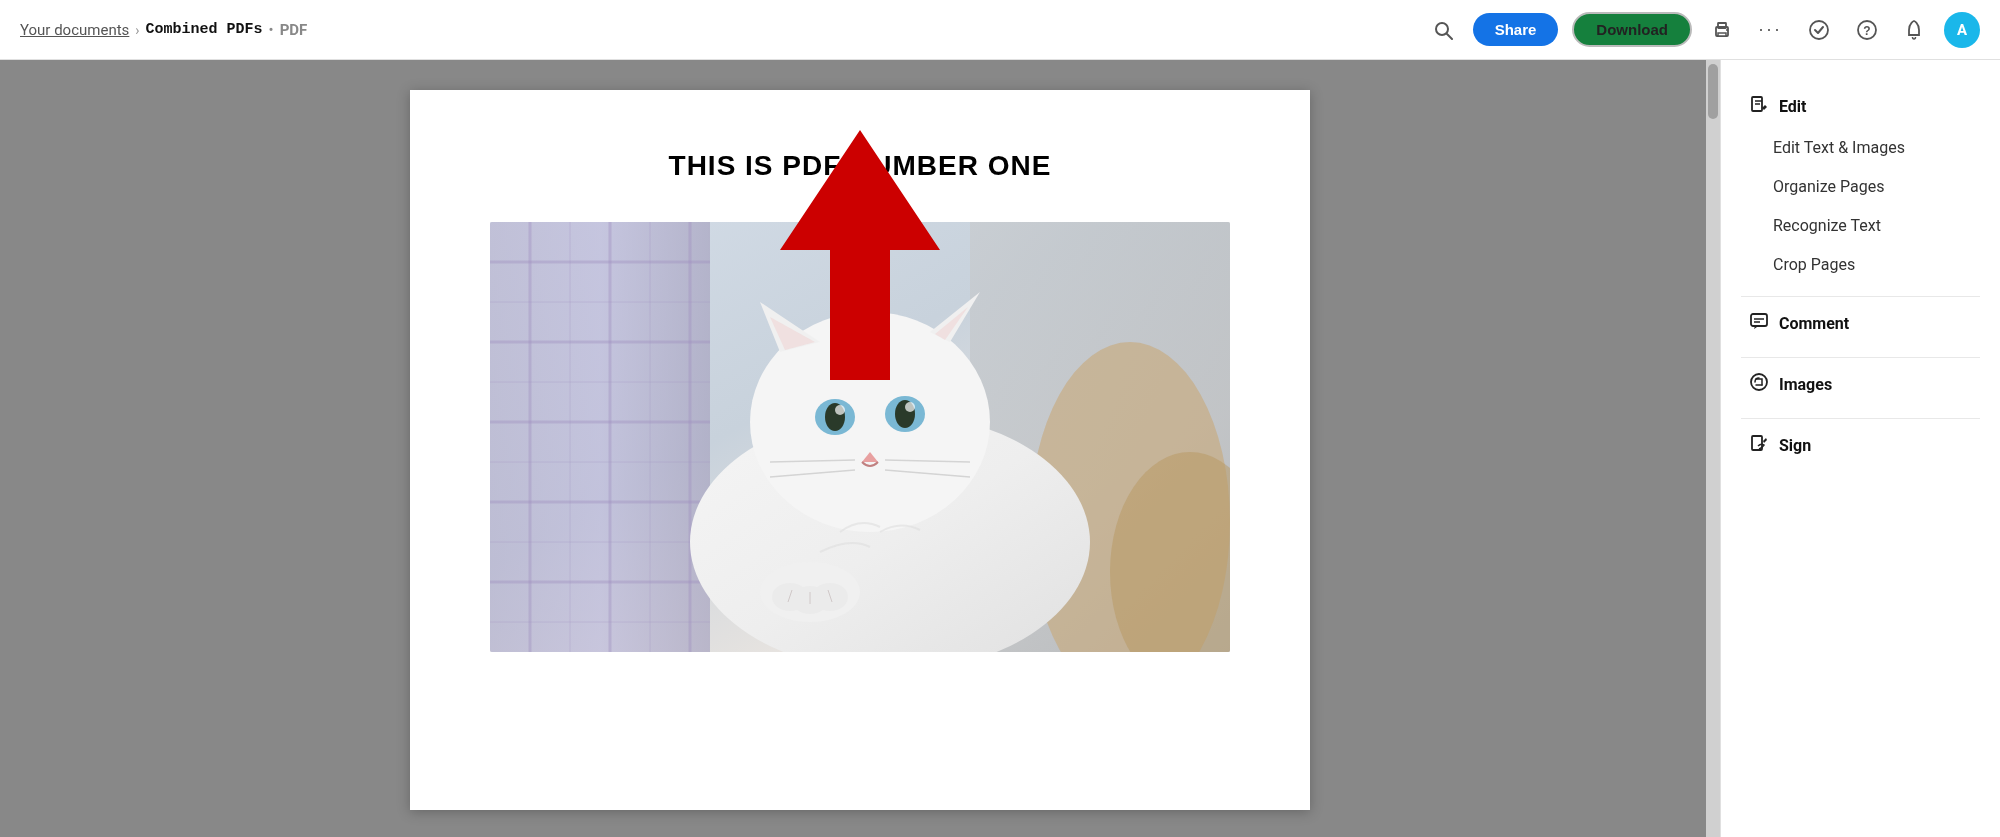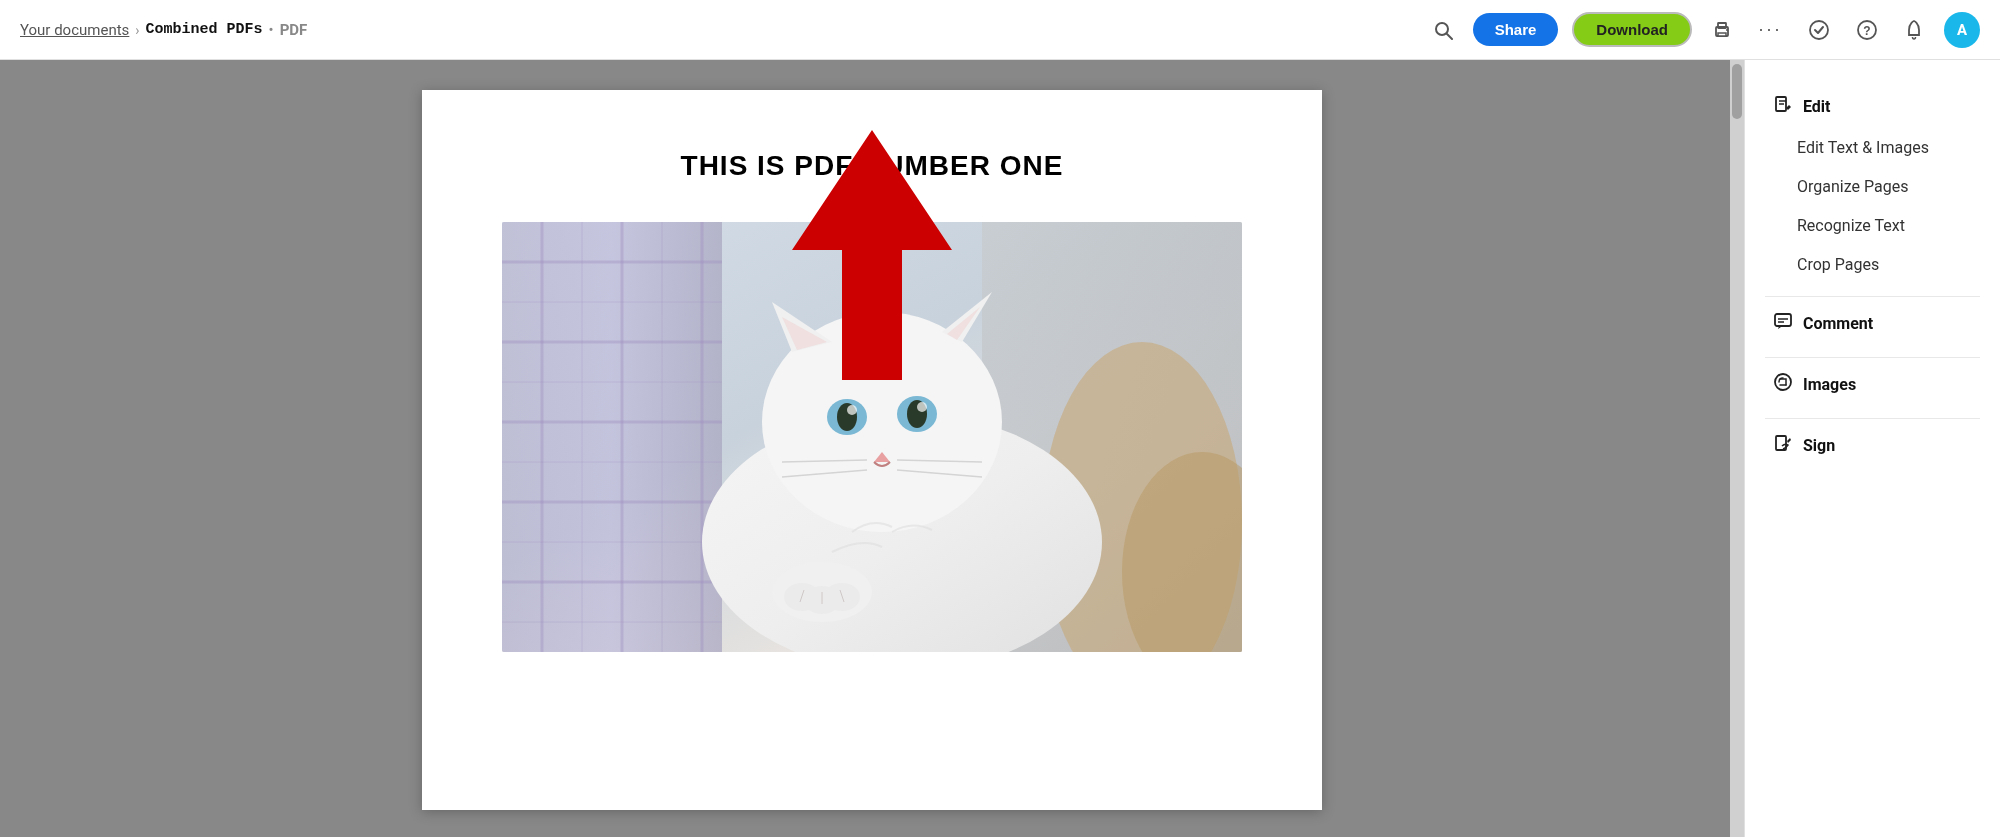--- a/index.html
+++ b/index.html
@@ -62,21 +62,21 @@
       background: #1473e6;
       color: #fff;
       border: none;
       border-radius: 20px;
       padding: 8px 22px;
       font-size: 15px;
       font-weight: 600;
       cursor: pointer;
     }
     .btn-download {
-      background: #84cc16;
+      background: #15803d;
       color: #222;
       border: 2px solid #bbb;
       border-radius: 20px;
       padding: 7px 22px;
       font-size: 15px;
       font-weight: 600;
       cursor: pointer;
     }
     .btn-print {
       background: none;
@@ -167,21 +167,21 @@
       width: 770px;
       height: 430px;
       background: linear-gradient(135deg, #c8d4e0 0%, #b8c8d8 20%, #e8e4e0 40%, #f5f0ec 60%, #e0d8d0 80%, #c8c0b8 100%);
       position: relative;
       overflow: hidden;
       border-radius: 2px;
     }
 
     
     .right-panel {
-      width: 256px;
+      width: 280px;
       background: #fff;
       border-left: 1px solid #e0e0e0;
       padding: 20px 0;
       overflow-y: auto;
       flex-shrink: 0;
     }
 
     .panel-section {
       padding: 4px 0 12px 0;
     }

